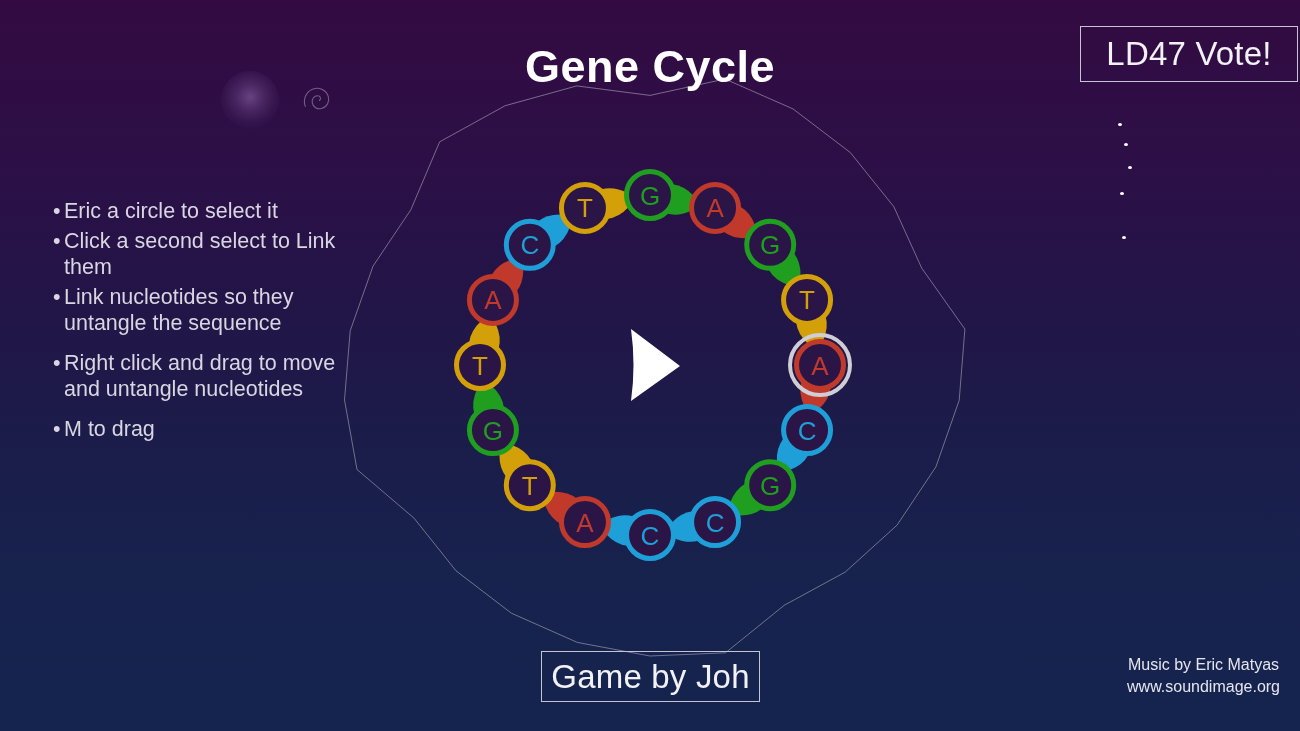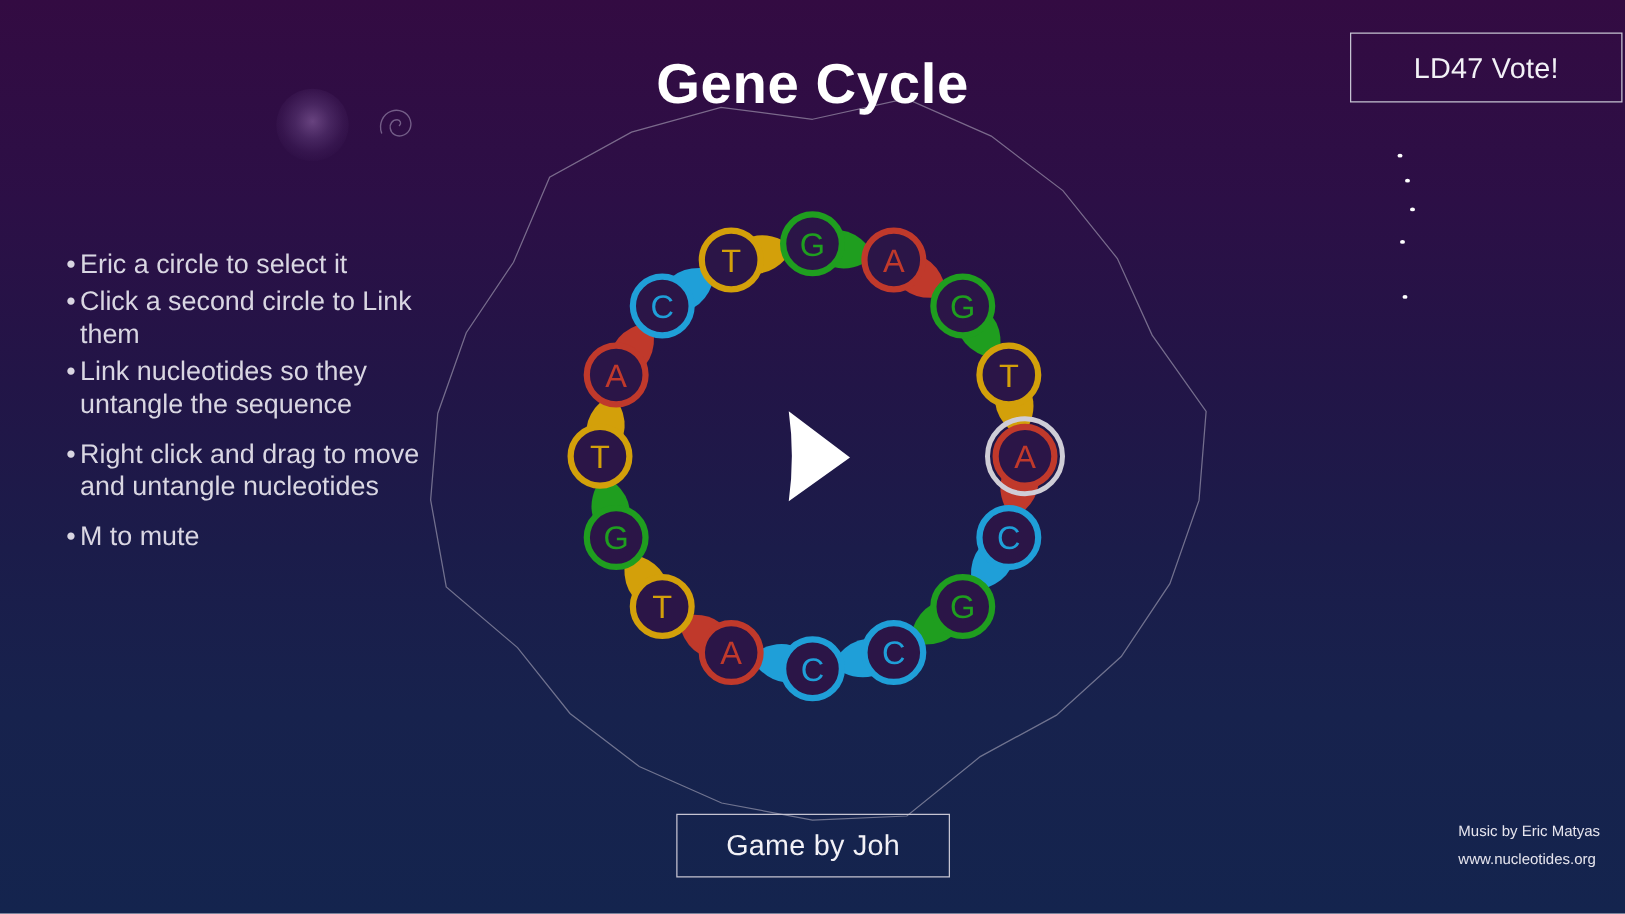--- a/index.html
+++ b/index.html
@@ -50,21 +50,21 @@
 
   
   .frame-btn {
     position: absolute;
     border: 1px solid #c6c4d2;
     background: transparent;
     color: #f2f1f6;
     display: flex;
     align-items: center;
     justify-content: center;
-    font-size: 23px;
+    font-size: 33px;
     letter-spacing: 0.2px;
     z-index: 30;
     cursor: pointer;
   }
   #vote-btn { right: 2px; top: 26px; width: 218px; height: 56px; }
   #credit-btn { left: 541px; top: 651px; width: 219px; height: 51px; }
 
   
   .instructions {
     position: absolute;
@@ -77,23 +77,23 @@
   }
   .instructions .item { display: flex; margin-bottom: 4px; }
   .instructions .item.spaced { margin-top: 14px; }
   .instructions .bullet { width: 11px; flex: 0 0 11px; }
   .instructions .text { flex: 1; }
 
   
   .music-credit {
     position: absolute;
     right: 20px; bottom: 33px;
-    text-align: left;
+    text-align: center;
     color: #e6e5ee;
-    font-size: 12px;
+    font-size: 16px;
     line-height: 22px;
     z-index: 20;
   }
 
   
   #cycle-wrap {
     position: absolute;
     left: 0; top: 0;
     width: 1300px; height: 731px;
     z-index: 10;
@@ -219,38 +219,38 @@
     <span>LD47 Vote!</span>
   </div>
 
   <div class="instructions">
     <div class="item">
       <span class="bullet">•</span>
       <span class="text">Eric a circle to select it</span>
     </div>
     <div class="item">
       <span class="bullet">•</span>
-      <span class="text">Click a second circle to Link them</span>
+      <span class="text">Click a second select to Link them</span>
     </div>
     <div class="item">
       <span class="bullet">•</span>
       <span class="text">Link nucleotides so they untangle the sequence</span>
     </div>
     <div class="item spaced">
       <span class="bullet">•</span>
       <span class="text">Right click and drag to move and untangle nucleotides</span>
     </div>
     <div class="item spaced">
       <span class="bullet">•</span>
-      <span class="text">M to mute</span>
+      <span class="text">M to drag</span>
     </div>
   </div>
 
   <div class="frame-btn" id="credit-btn">
     <span>Game by Joh</span>
   </div>
 
   <div class="music-credit">
     <div>Music by Eric Matyas</div>
-    <div>www.nucleotides.org</div>
+    <div>www.soundimage.org</div>
   </div>
 
 </div>
 
 </body></html>

